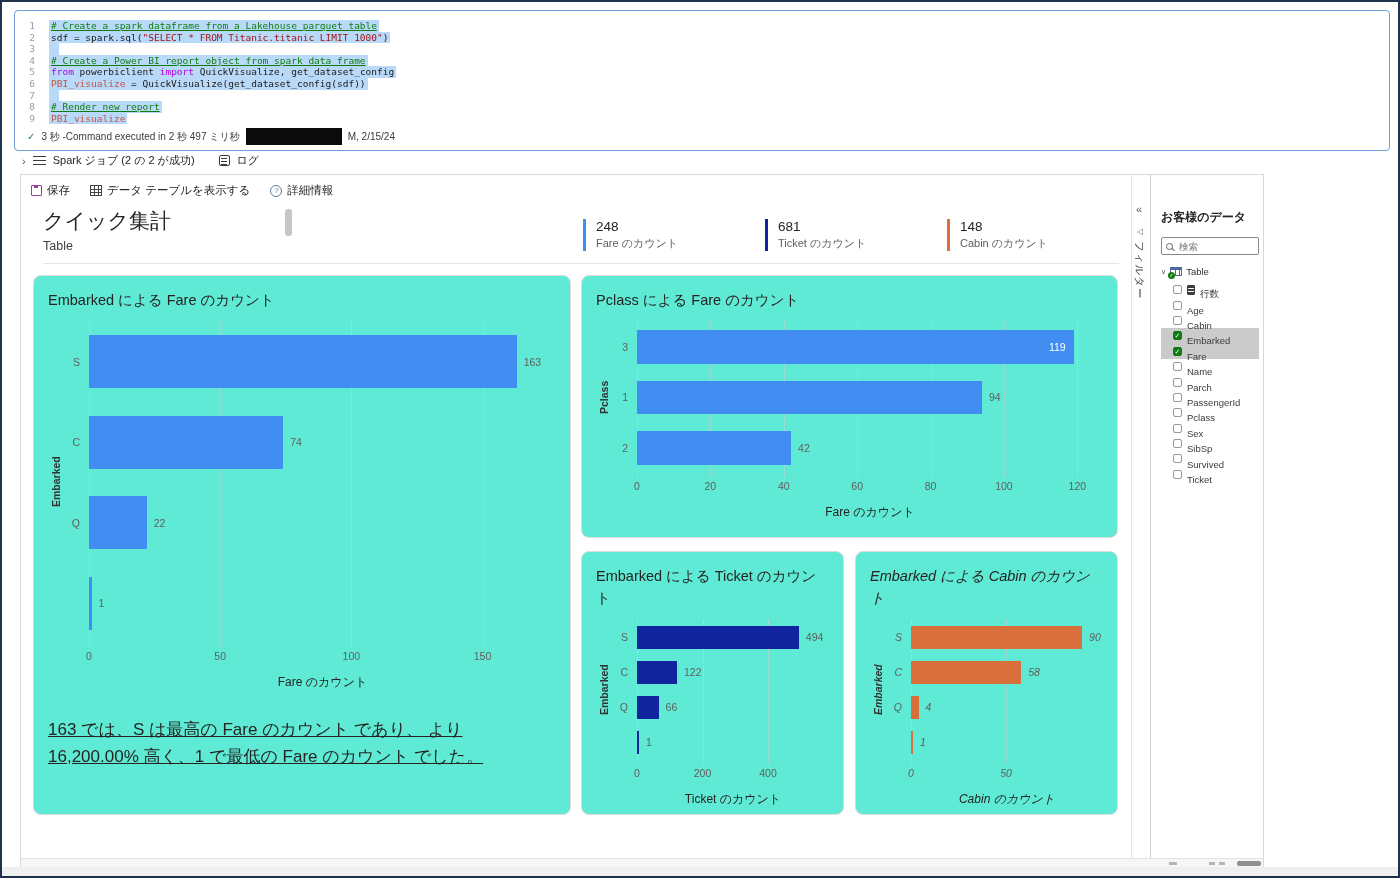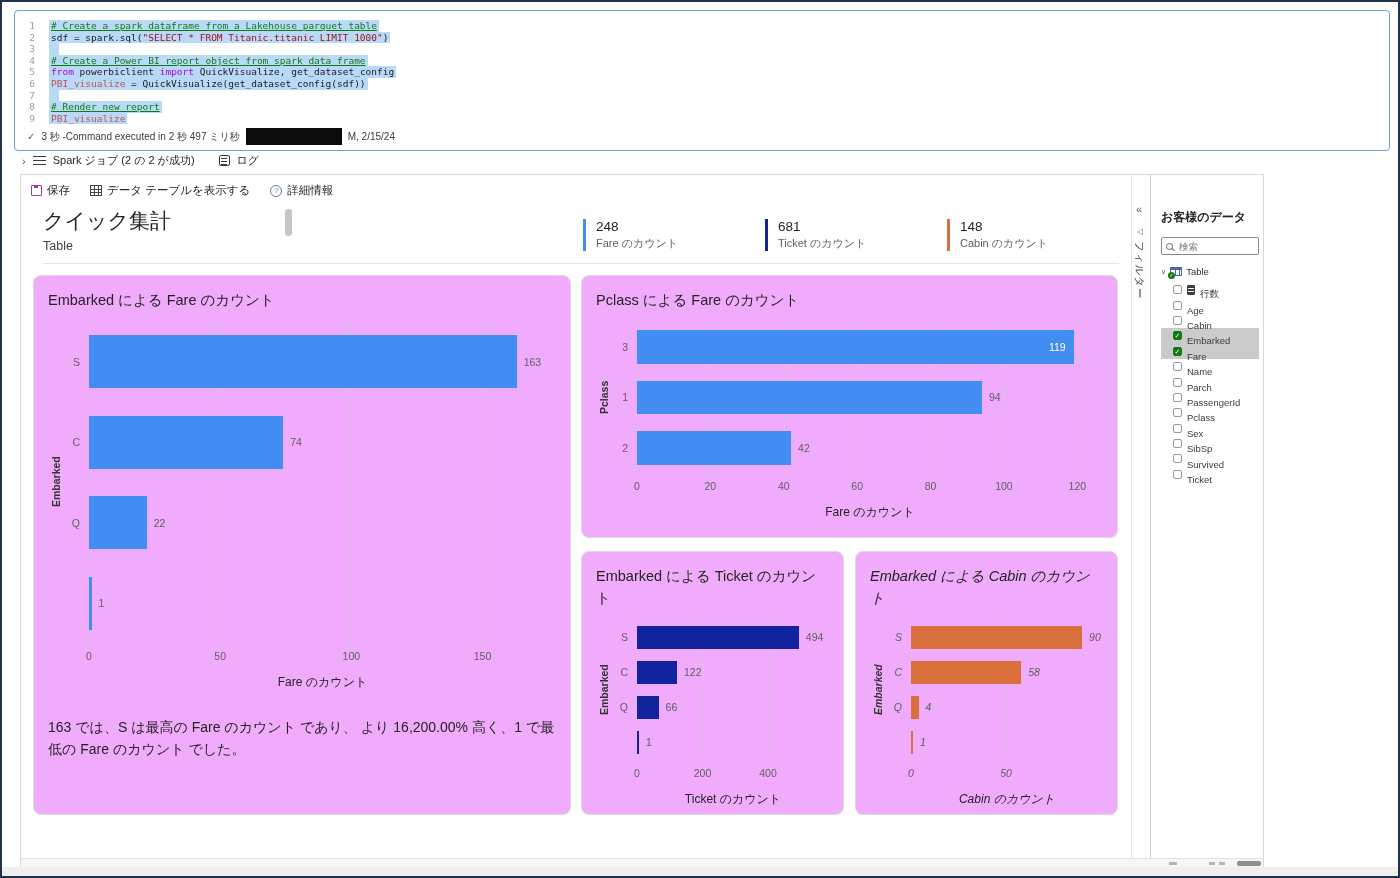--- a/index.html
+++ b/index.html
@@ -50,21 +50,21 @@
   .icon-info{ width:12px; height:12px; border:1px solid #5b7da0; border-radius:50%; color:#5b7da0; font-size:8px; line-height:10px; text-align:center; }
   .rpt-title{ position:absolute; left:22px; top:32px; font-size:21px; color:#252423; }
   .title-scroll{ position:absolute; left:264px; top:34px; width:7px; height:27px; background:#c8c6c4; border-radius:3px; }
   .rpt-subtitle{ position:absolute; left:22px; top:64px; font-size:12.5px; color:#3f3e3d; }
   .kpi-row{ position:absolute; left:562px; top:44px; display:flex; }
   .kpi{ width:182px; padding-left:10px; }
   .kpi-v{ font-size:13.5px; color:#252423; margin-bottom:2px; }
   .kpi-l{ font-size:11px; color:#605e5c; }
   .hdr-divider{ position:absolute; left:22px; top:88px; width:1076px; height:1px; background:#e6e6e6; }
   
-  .card{ position:absolute; background:#f0abfc; border:1px solid #dcdcdc; border-radius:8px; padding:13px 14px; }
+  .card{ position:absolute; background:#5eead4; border:1px solid #dcdcdc; border-radius:8px; padding:13px 14px; }
   #chart-card-0{ left:12px; top:100px; width:538px; height:540px; }
   #chart-card-1{ left:560px; top:100px; width:537px; height:263px; }
   #chart-card-2{ left:560px; top:376px; width:263px; height:264px; }
   #chart-card-3{ left:834px; top:376px; width:263px; height:264px;font-style:italic; }
   .chart-title{ font-size:14.5px; color:#252423; line-height:1.55; margin-bottom:10px; }
   .chart-body{ display:flex; }
   .ylab{ width:15px; writing-mode:vertical-rl; transform:rotate(180deg); font-size:10.5px; font-weight:bold; color:#333;
          display:flex; align-items:center; justify-content:center; }
   .cats{ width:26px; display:flex; flex-direction:column; }
   .cat{ flex:1; display:flex; align-items:center; justify-content:flex-end; padding-right:9px; font-size:10.5px; color:#605e5c; }
@@ -75,21 +75,21 @@
   #chart-card-2 .plot, #chart-card-2 .cats, #chart-card-2 .ylab,
   #chart-card-3 .plot, #chart-card-3 .cats, #chart-card-3 .ylab{ height:140px; }
   .grid{ position:absolute; top:0; bottom:-4px; border-left:1px dotted #cfcfcf; }
   .bar-row{ flex:1; display:flex; align-items:center; position:relative; z-index:1;text-align:right; }
   .bar{ height:66%; min-width:2px; position:relative; }
   .val{ font-size:10.5px; color:#605e5c; margin-left:7px; white-space:nowrap; }
   .val-in{ position:absolute; right:8px; top:50%; transform:translateY(-50%); color:#fff; margin:0; }
   .ticks{ position:relative; height:16px; margin-top:5px; }
   .tick{ position:absolute; top:2px; transform:translateX(-50%); font-size:10.5px; color:#605e5c; }
   .xlab{ text-align:center; font-size:12px; color:#252423; margin-top:10px; }
-  .narrative{ margin-top:26px; font-size:14px; color:#252423; line-height:1.55; }
+  .narrative{ margin-top:26px; font-size:17px; color:#252423; line-height:1.55;text-decoration:underline; }
   .narrative p{ margin:0 0 17px 0; }
   
   .filter-strip{ position:absolute; left:1110px; top:0; width:19px; height:685px; border-left:1px solid #e3e3e3; }
   .fs-collapse{ position:absolute; left:4px; top:28px; font-size:11px; color:#555; }
   .fs-pin{ position:absolute; left:5px; top:52px; font-size:8px; color:#777; }
   .fs-label{ position:absolute; left:14px; top:66px; transform:rotate(90deg); transform-origin:left top; font-size:10.5px; color:#444; letter-spacing:1px; white-space:nowrap; }
   .fields-panel{ position:absolute; left:1129px; top:0; width:115px; height:685px; border-left:1px solid #d0d0d0; padding:34px 6px 0 10px; }
   .fp-title{ font-size:12px; font-weight:bold; color:#252423; margin-bottom:11px; }
   .search-box{ display:flex; align-items:center; gap:4px; border:1px solid #8a8886; border-radius:2px; height:18px; padding:0 4px; margin-bottom:11px; background:#fff; }
   .icon-search{ width:7px; height:7px; border:1.2px solid #666; border-radius:50%; position:relative; flex:none; }

